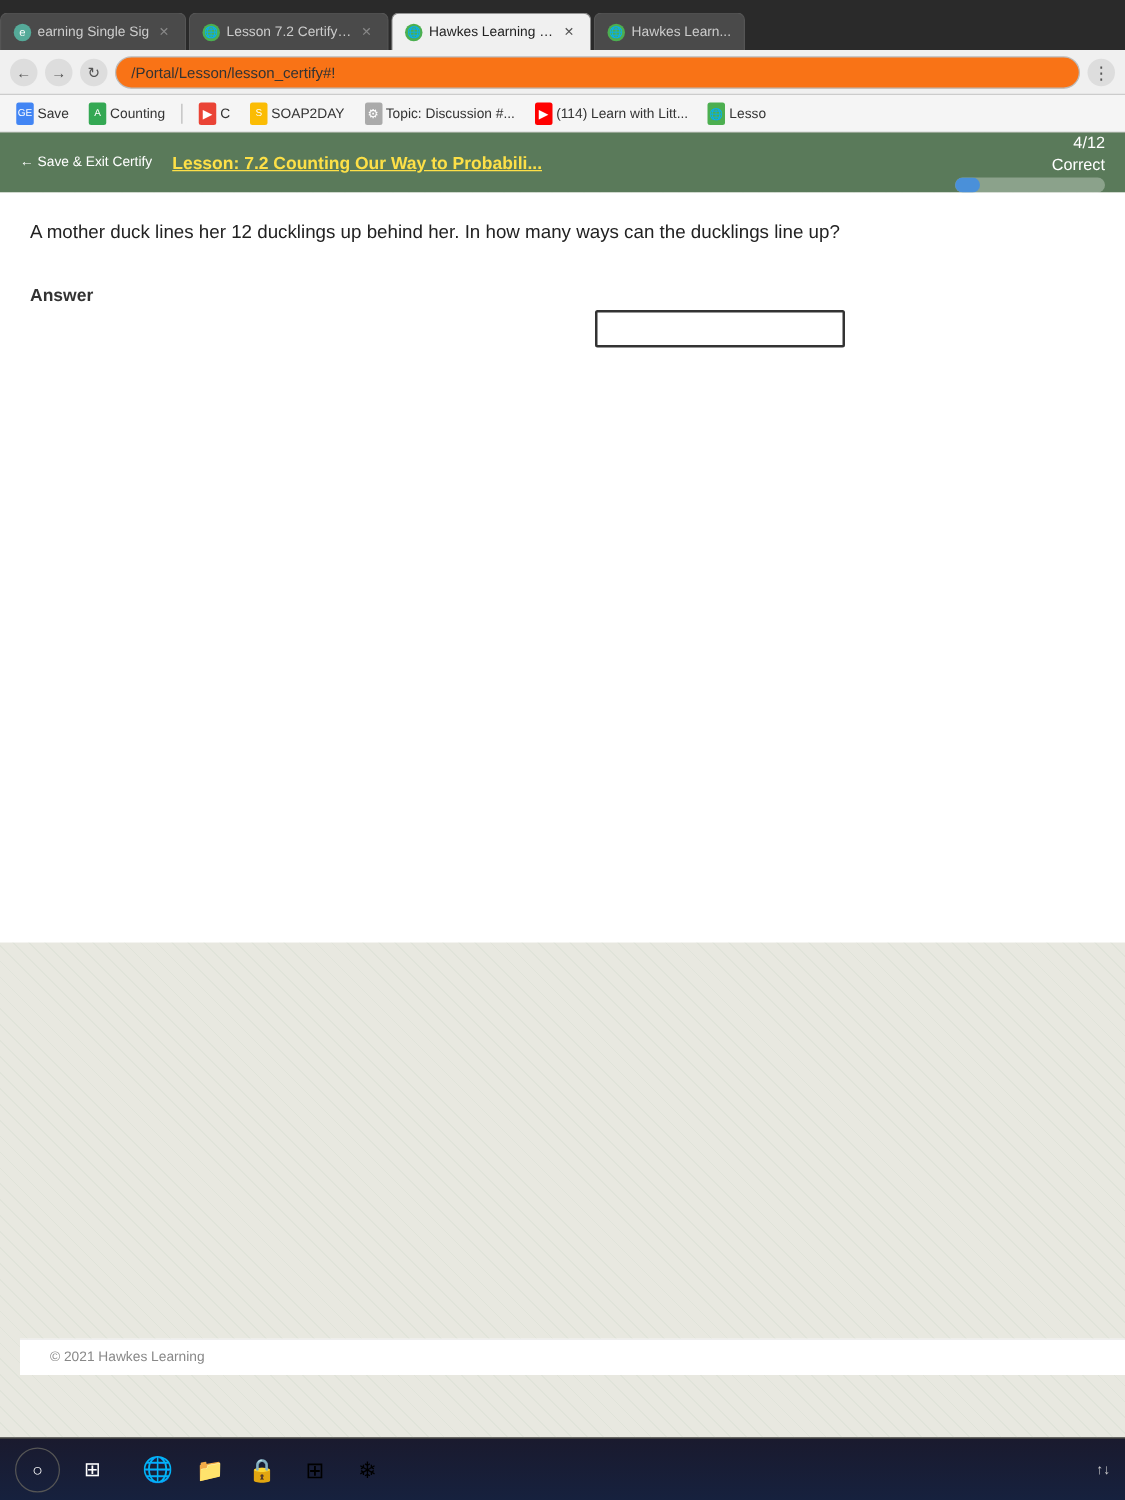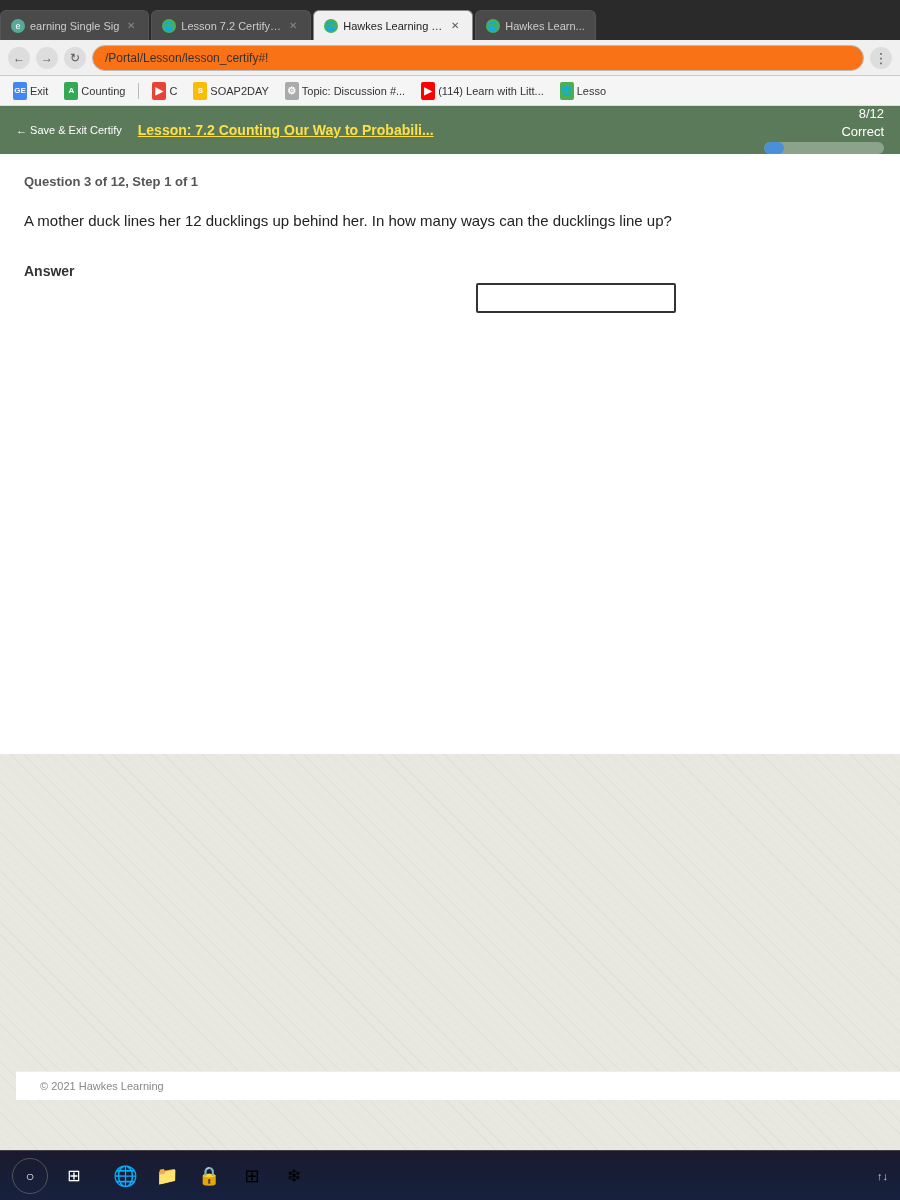--- a/index.html
+++ b/index.html
@@ -143,21 +143,20 @@
       white-space: nowrap;
       padding: 2px 5px;
       border-radius: 3px;
     }
 
     .bookmark-favicon {
       width: 14px;
       height: 18px;
       border-radius: 2px;
       flex-shrink: 0;
-      font-weight: bold;
     }
 
     
     .main-content {
       background: #e8e8e0;
       width: 100%;
       height: calc(1200px - 40px - 36px - 30px - 50px);
       position: relative;
       background-image: repeating-linear-gradient(
         45deg,
@@ -402,21 +401,21 @@
     <div class="nav-btn">↻</div>
     <div class="address-bar">
       <span style="font-size:12px;color:#333;">/Portal/Lesson/lesson_certify#!</span>
     </div>
     <div class="nav-btn" style="font-size:14px;">⋮</div>
   </div>
 
   <div class="bookmarks-bar">
     <div class="bookmark-item">
       <div class="bookmark-favicon" style="background:#4285F4;color:white;font-size:8px;display:flex;align-items:center;justify-content:center;border-radius:2px;">GE</div>
-      <span>Exit</span>
+      <span>Save</span>
     </div>
     <div class="bookmark-item">
       <div class="bookmark-favicon" style="background:#34A853;color:white;font-size:8px;display:flex;align-items:center;justify-content:center;border-radius:2px;">A</div>
       <span>Counting</span>
     </div>
     <div class="separator"></div>
     <div class="bookmark-item">
       <div class="bookmark-favicon" style="background:#EA4335;color:white;font-size:10px;display:flex;align-items:center;justify-content:center;border-radius:2px;">▶</div>
       <span>C</span>
     </div>
@@ -440,30 +439,29 @@
 </div>
 
 <div class="main-content">
 
   <div class="lesson-header">
     <div class="save-exit-btn">
       <span>← Save &amp; Exit Certify</span>
     </div>
     <span class="lesson-title-header">Lesson: 7.2 Counting Our Way to Probabili...</span>
     <div class="progress-area">
-      <span class="progress-text">8/12</span>
+      <span class="progress-text">4/12</span>
       <span class="progress-text">Correct</span>
       <div class="progress-bar-container">
         <div class="progress-bar-fill" style="width: 16.7%;"></div>
       </div>
     </div>
   </div>
 
   <div class="question-area">
-    <div class="question-meta">Question 3 of 12, Step 1 of 1</div>
     <div class="question-text">A mother duck lines her 12 ducklings up behind her.  In how many ways can the ducklings line up?</div>
 
     <div class="answer-section">
       <div class="answer-label">Answer</div>
       <input type="text" class="answer-input" placeholder="" style="">
     </div>
   </div>
 
   <div class="footer">
     <span>© 2021 Hawkes Learning</span>

